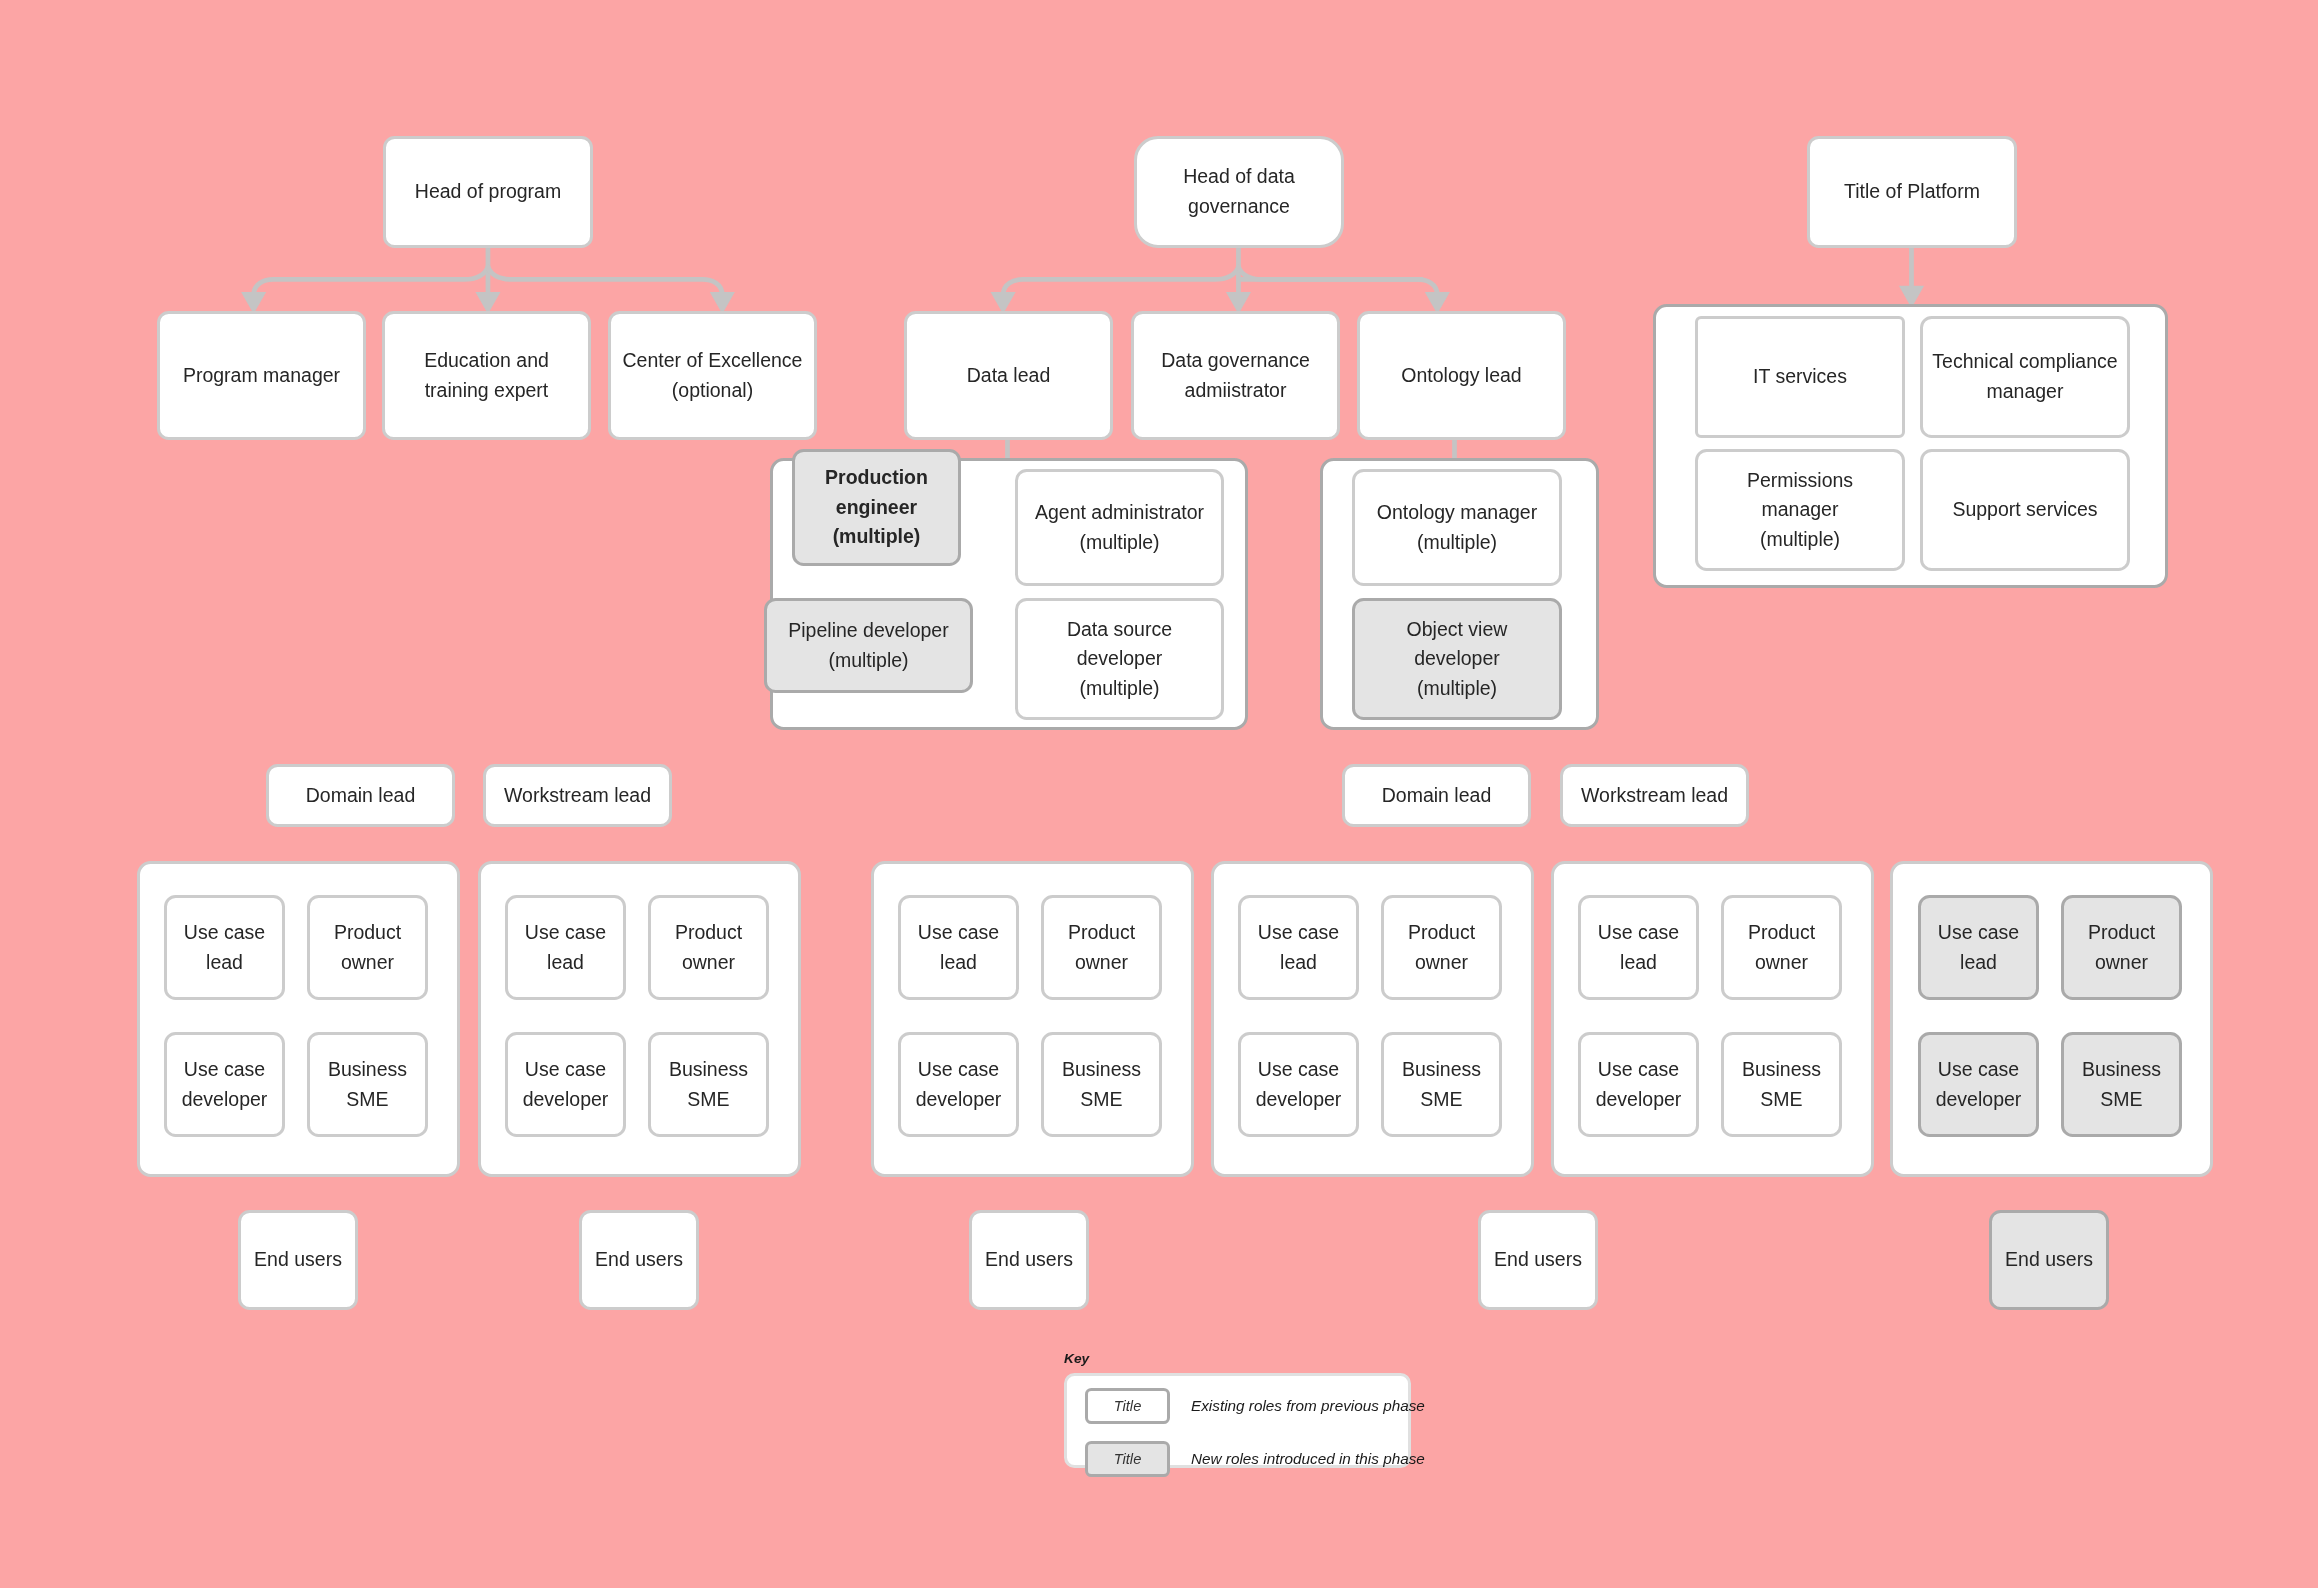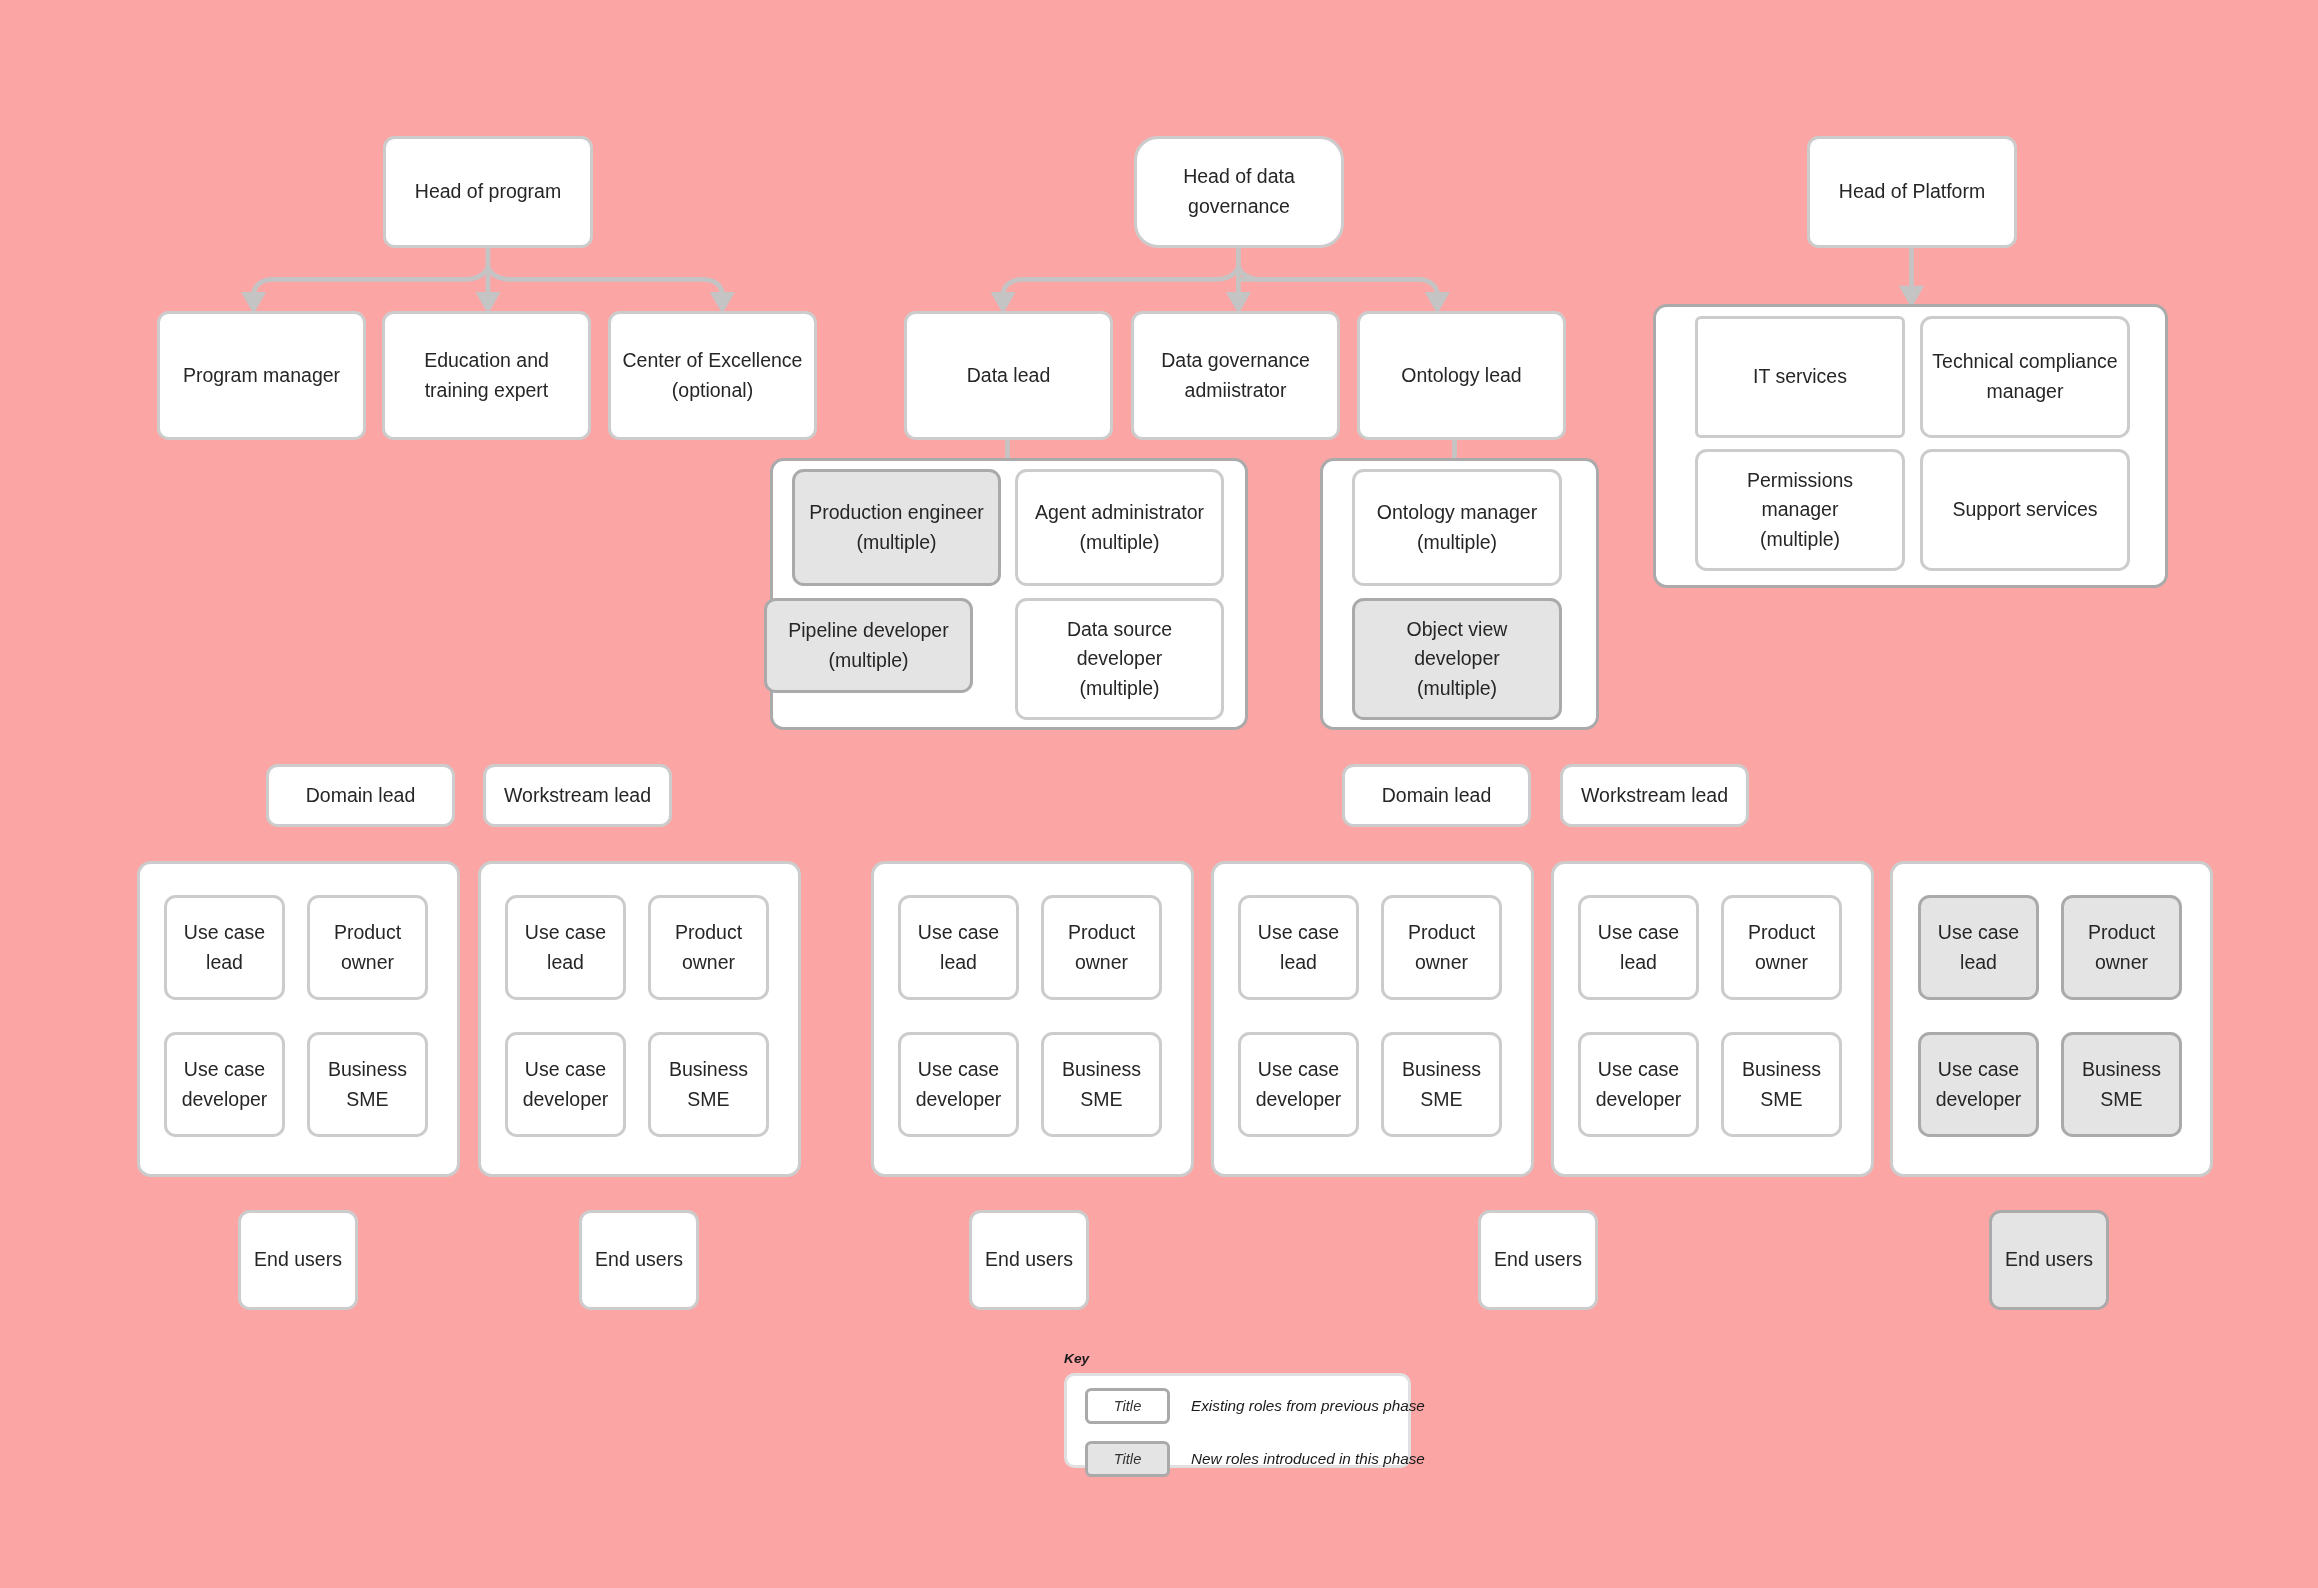--- a/index.html
+++ b/index.html
@@ -179,21 +179,21 @@
 
   <div class="node" style="left:904px; top:311px; width:209px; height:129px;">Data lead</div>
 
   <div class="node" style="left:1131px; top:311px; width:209px; height:129px;">Data governance
 admiistrator</div>
 
   <div class="node" style="left:1357px; top:311px; width:209px; height:129px;">Ontology lead</div>
 
   <div class="group darker" style="left:770px; top:458px; width:478px; height:272px;"></div>
 
-  <div class="node shaded" style="left:792px; top:469px; width:209px; height:117px;">Production engineer
+  <div class="node shaded" style="left:792px; top:449px; width:169px; height:117px;font-weight:bold;">Production engineer
 (multiple)</div>
 
   <div class="node" style="left:1015px; top:469px; width:209px; height:117px;">Agent administrator
 (multiple)</div>
 
   <div class="node shaded" style="left:764px; top:598px; width:209px; height:95px;text-align:center;">Pipeline developer
 (multiple)</div>
 
   <div class="node" style="left:1015px; top:598px; width:209px; height:122px;text-align:center;">Data source
 developer
@@ -201,21 +201,21 @@
 
   <div class="group darker" style="left:1320px; top:458px; width:279px; height:272px;"></div>
 
   <div class="node" style="left:1352px; top:469px; width:210px; height:117px;">Ontology manager
 (multiple)</div>
 
   <div class="node shaded" style="left:1352px; top:598px; width:210px; height:122px;">Object view
 developer
 (multiple)</div>
 
-  <div class="node" style="left:1807px; top:136px; width:210px; height:112px;">Head of Platform</div>
+  <div class="node" style="left:1807px; top:136px; width:210px; height:112px;">Title of Platform</div>
 
   <div class="group darker" style="left:1653px; top:304px; width:515px; height:284px;"></div>
 
   <div class="node" style="left:1695px; top:316px; width:210px; height:122px;border-radius:6px;">IT services</div>
 
   <div class="node" style="left:1920px; top:316px; width:210px; height:122px;">Technical compliance
 manager</div>
 
   <div class="node" style="left:1695px; top:449px; width:210px; height:122px;">Permissions
 manager

